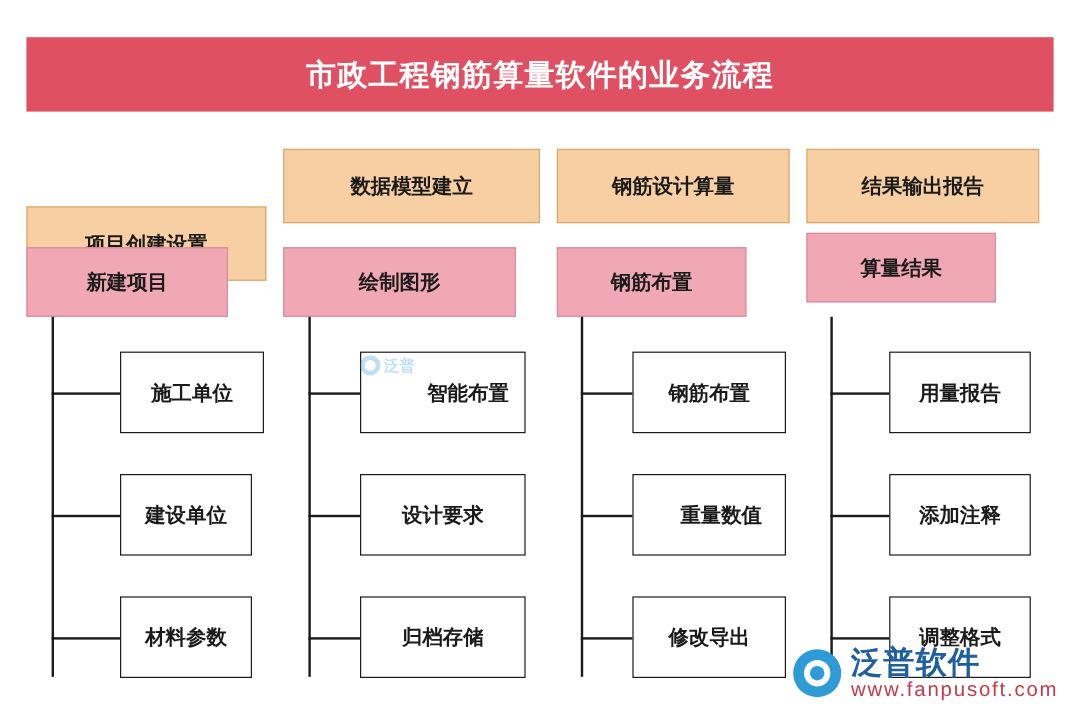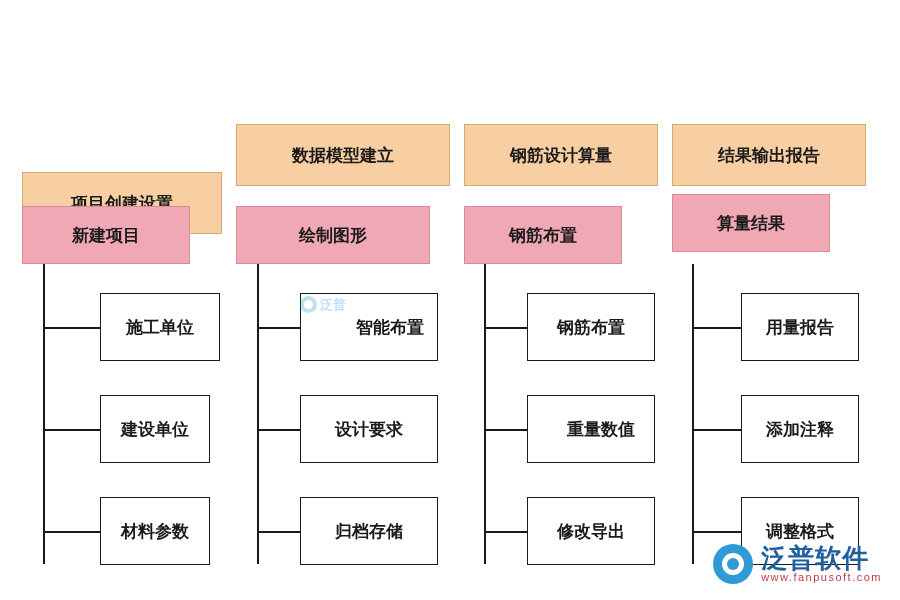--- a/index.html
+++ b/index.html
@@ -153,31 +153,34 @@
     flex-direction: column;
     line-height: 1.05;
   }
   .logo .logo-cn {
     font-size: 26px;
     font-weight: bold;
     color: #1f5fa0;
     letter-spacing: 1px;
   }
   .logo .logo-en {
-    font-size: 11px;
+    font-size: 17px;
     color: #c23c4c;
     letter-spacing: 1.5px;
     text-align: right;
   }
 </style>
 </head>
 <body>
 
 <div id="page">
 
+  <div class="title-banner">
+    <span class="title-text">市政工程钢筋算量软件的业务流程</span>
+  </div>
 
   <div class="box lvl1" style="left:22px; top:124px; width:200px;margin-top:48px;">项目创建设置</div>
   <div class="box lvl2" style="left:22px; top:206px; width:168px;">新建项目</div>
 
   <div class="vline" style="left:43px; top:264px; height:300px;"></div>
   <div class="hline" style="left:43px; top:327px; width:58px;"></div>
   <div class="hline" style="left:43px; top:429px; width:58px;"></div>
   <div class="hline" style="left:43px; top:531px; width:58px;"></div>
 
   <div class="box leaf" style="left:100px; top:293px; width:120px;">施工单位</div>

